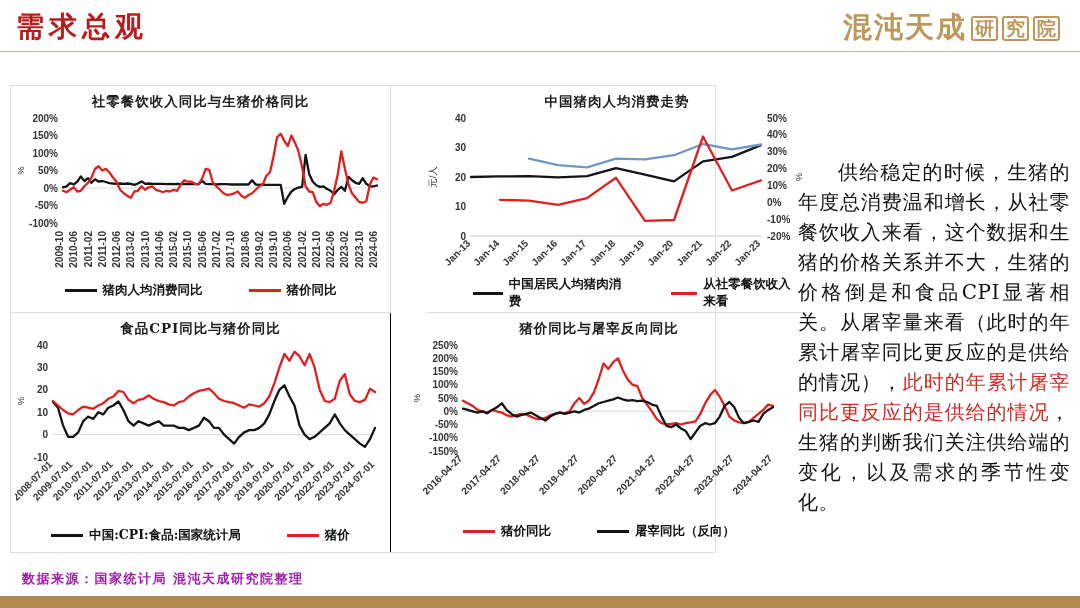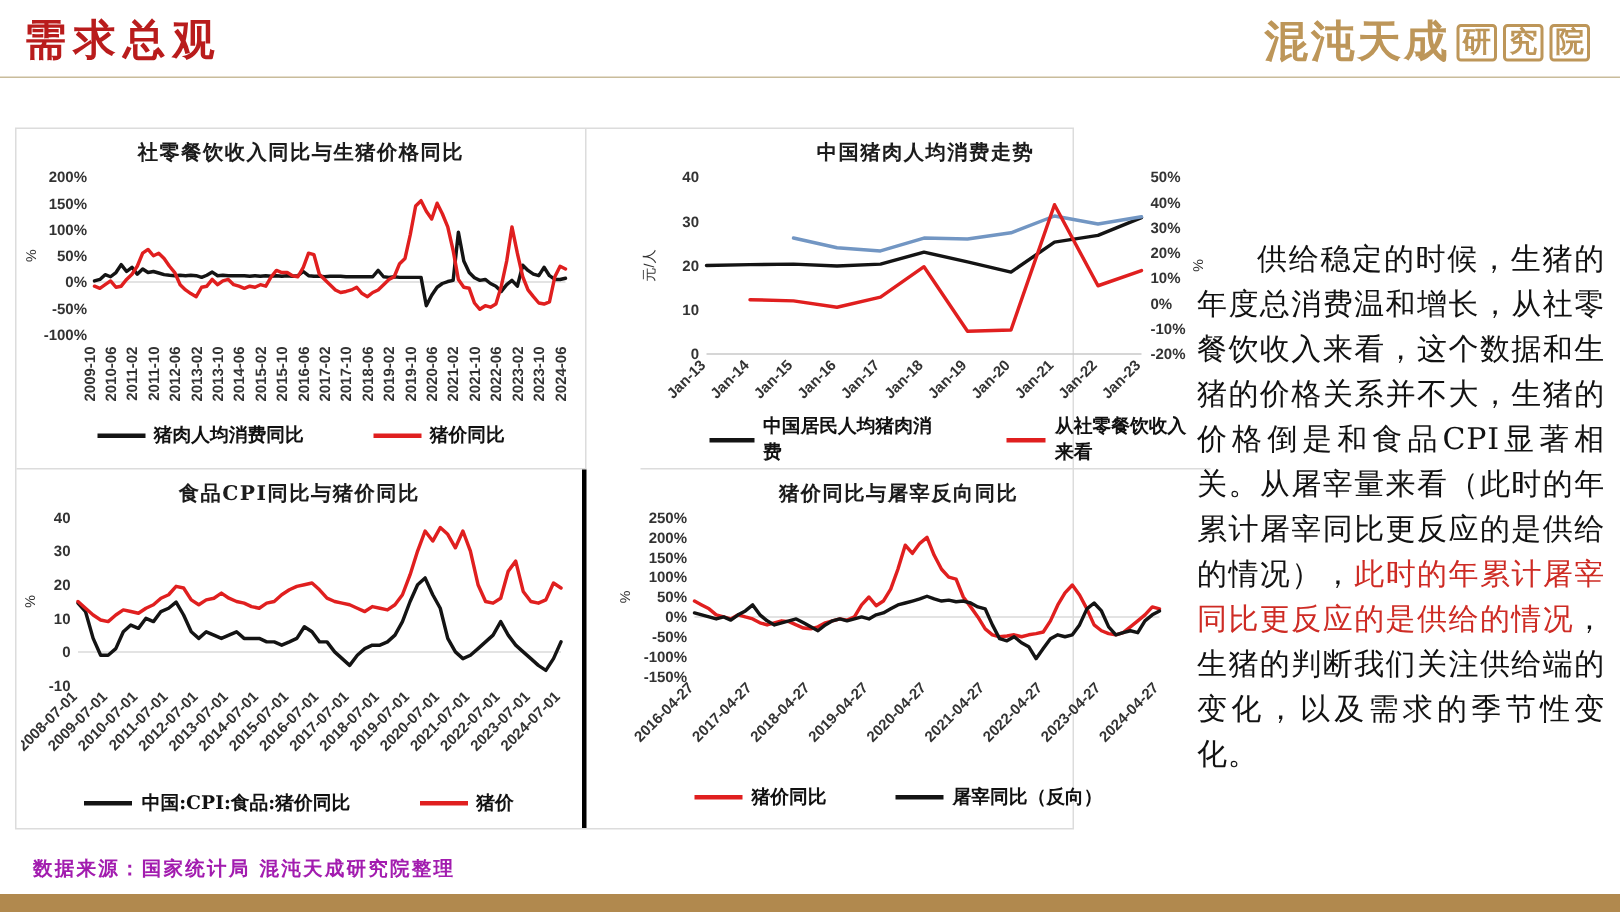--- a/index.html
+++ b/index.html
@@ -13,21 +13,21 @@
   .logo-box{display:inline-block;margin-left:4px;font-size:19px;font-weight:700;
             border:2px solid #BD9659;border-radius:3px;padding:1px 2px;line-height:1;}
   .divider{position:absolute;left:0;top:51px;width:1080px;height:1px;background:#C9BC9B;}
   
   .panels{position:absolute;left:10px;top:85px;width:706px;height:468px;
           display:grid;grid-template-columns:380px 1fr;grid-template-rows:227px 1fr;
           border:1px solid #DCDCDC;box-sizing:border-box;background:#fff;}
   .panel{box-sizing:border-box;display:flex;flex-direction:column;align-items:center;padding-top:7px;}
   .panel:nth-child(1){border-right:1px solid #DCDCDC;border-bottom:1px solid #DCDCDC;}
   .panel:nth-child(2){border-bottom:1px solid #DCDCDC;margin-left:36px;}
-  .panel:nth-child(3){border-right:3px solid #000000;}
+  .panel:nth-child(3){border-right:1px solid #000000;}
   .chart-title{font-size:13.5px;font-weight:700;color:#1c1c1c;letter-spacing:1px;}
   svg{display:block;margin-top:1px;}
   .tick{font:700 10px "Liberation Sans","DejaVu Sans",sans-serif;fill:#333;}
   .unit{font-size:9.5px;font-weight:400;}
   .legend{display:flex;justify-content:center;gap:46px;margin-top:2px;}
   .legend2{display:grid;grid-template-columns:1.2fr 1fr;width:100%;box-sizing:border-box;
            padding:0 10px 0 46px;justify-items:start;row-gap:1px;margin-top:0;}
   .leg-item{display:flex;align-items:center;gap:6px;font-size:12.5px;font-weight:700;color:#111;}
   .leg-swatch{width:32px;height:3px;display:inline-block;}
   
@@ -179,21 +179,21 @@
           <text x="299.625" y="126" class="tick" text-anchor="end" transform="rotate(-45 299.625 126)">2021-07-01</text>
           <text x="319.75" y="126" class="tick" text-anchor="end" transform="rotate(-45 319.75 126)">2022-07-01</text>
           <text x="339.875" y="126" class="tick" text-anchor="end" transform="rotate(-45 339.875 126)">2023-07-01</text>
           <text x="360" y="126" class="tick" text-anchor="end" transform="rotate(-45 360 126)">2024-07-01</text>
           <polyline points="38.0,63.1 43.0,68.7 48.1,86.6 53.1,97.8 58.1,97.8 63.2,93.4 68.2,82.2 73.2,77.7 78.3,79.9 83.3,73.2 88.3,75.4 93.3,68.7 98.4,66.5 103.4,62.4 108.4,71.0 113.5,82.2 118.5,86.6 123.5,82.2 128.6,84.4 133.6,86.6 138.6,84.4 143.7,82.2 148.7,86.6 153.7,86.6 158.8,86.6 163.8,88.9 168.8,88.9 173.8,91.1 178.9,88.9 183.9,86.6 188.9,78.8 194.0,82.2 199.0,88.9 204.0,88.9 209.1,95.6 214.1,100.1 219.1,104.6 224.2,97.8 229.2,93.4 234.2,91.1 239.3,91.1 244.3,88.9 249.3,84.4 254.3,75.4 259.4,62.0 264.4,50.8 269.4,46.3 274.5,57.5 279.5,66.5 284.5,86.6 289.6,95.6 294.6,100.1 299.6,97.8 304.7,93.4 309.7,88.9 314.7,84.4 319.8,75.4 324.8,84.4 329.8,91.1 334.8,95.6 339.9,100.1 344.9,104.6 349.9,107.9 355.0,100.1 360.0,88.9" fill="none" stroke="#141414" stroke-width="2.3" stroke-linejoin="round" stroke-linecap="round"></polyline>
           <polyline points="38.0,62.0 43.0,66.5 48.1,71.0 53.1,74.3 58.1,75.4 63.2,71.0 68.2,67.6 73.2,68.7 78.3,69.8 83.3,66.5 88.3,64.2 93.3,59.8 98.4,57.5 103.4,51.9 108.4,53.0 113.5,60.9 118.5,64.2 123.5,60.9 128.6,59.8 133.6,56.4 138.6,59.8 143.7,62.0 148.7,63.1 153.7,65.4 158.8,66.5 163.8,63.1 168.8,62.0 173.8,57.5 178.9,54.2 183.9,51.9 188.9,50.8 194.0,49.7 199.0,54.2 204.0,59.8 209.1,62.0 214.1,63.1 219.1,64.2 224.2,66.5 229.2,68.7 234.2,65.4 239.3,66.5 244.3,67.6 249.3,64.2 254.3,57.5 259.4,44.1 264.4,28.4 269.4,15.0 274.5,21.7 279.5,12.7 284.5,17.2 289.6,26.2 294.6,15.0 299.6,28.4 304.7,50.8 309.7,62.0 314.7,63.1 319.8,59.8 324.8,41.8 329.8,35.1 334.8,55.3 339.9,62.0 344.9,63.1 349.9,60.9 355.0,49.7 360.0,53.0" fill="none" stroke="#E01F1F" stroke-width="2.3" stroke-linejoin="round" stroke-linecap="round"></polyline>
         </svg>
       <div class="legend">
           <span class="leg-item">
             <span class="leg-swatch" style="background: rgb(20, 20, 20);"></span>
-            <span>中国:CPI:食品:猪价同比</span>
+            <span>中国:CPI:食品:国家统计局</span>
           </span>
           <span class="leg-item">
             <span class="leg-swatch" style="background: rgb(224, 31, 31);"></span>
             <span>猪价</span>
           </span>
         </div>
     </div>
 
     <div class="panel">
       <div class="chart-title">猪价同比与屠宰反向同比</div>

